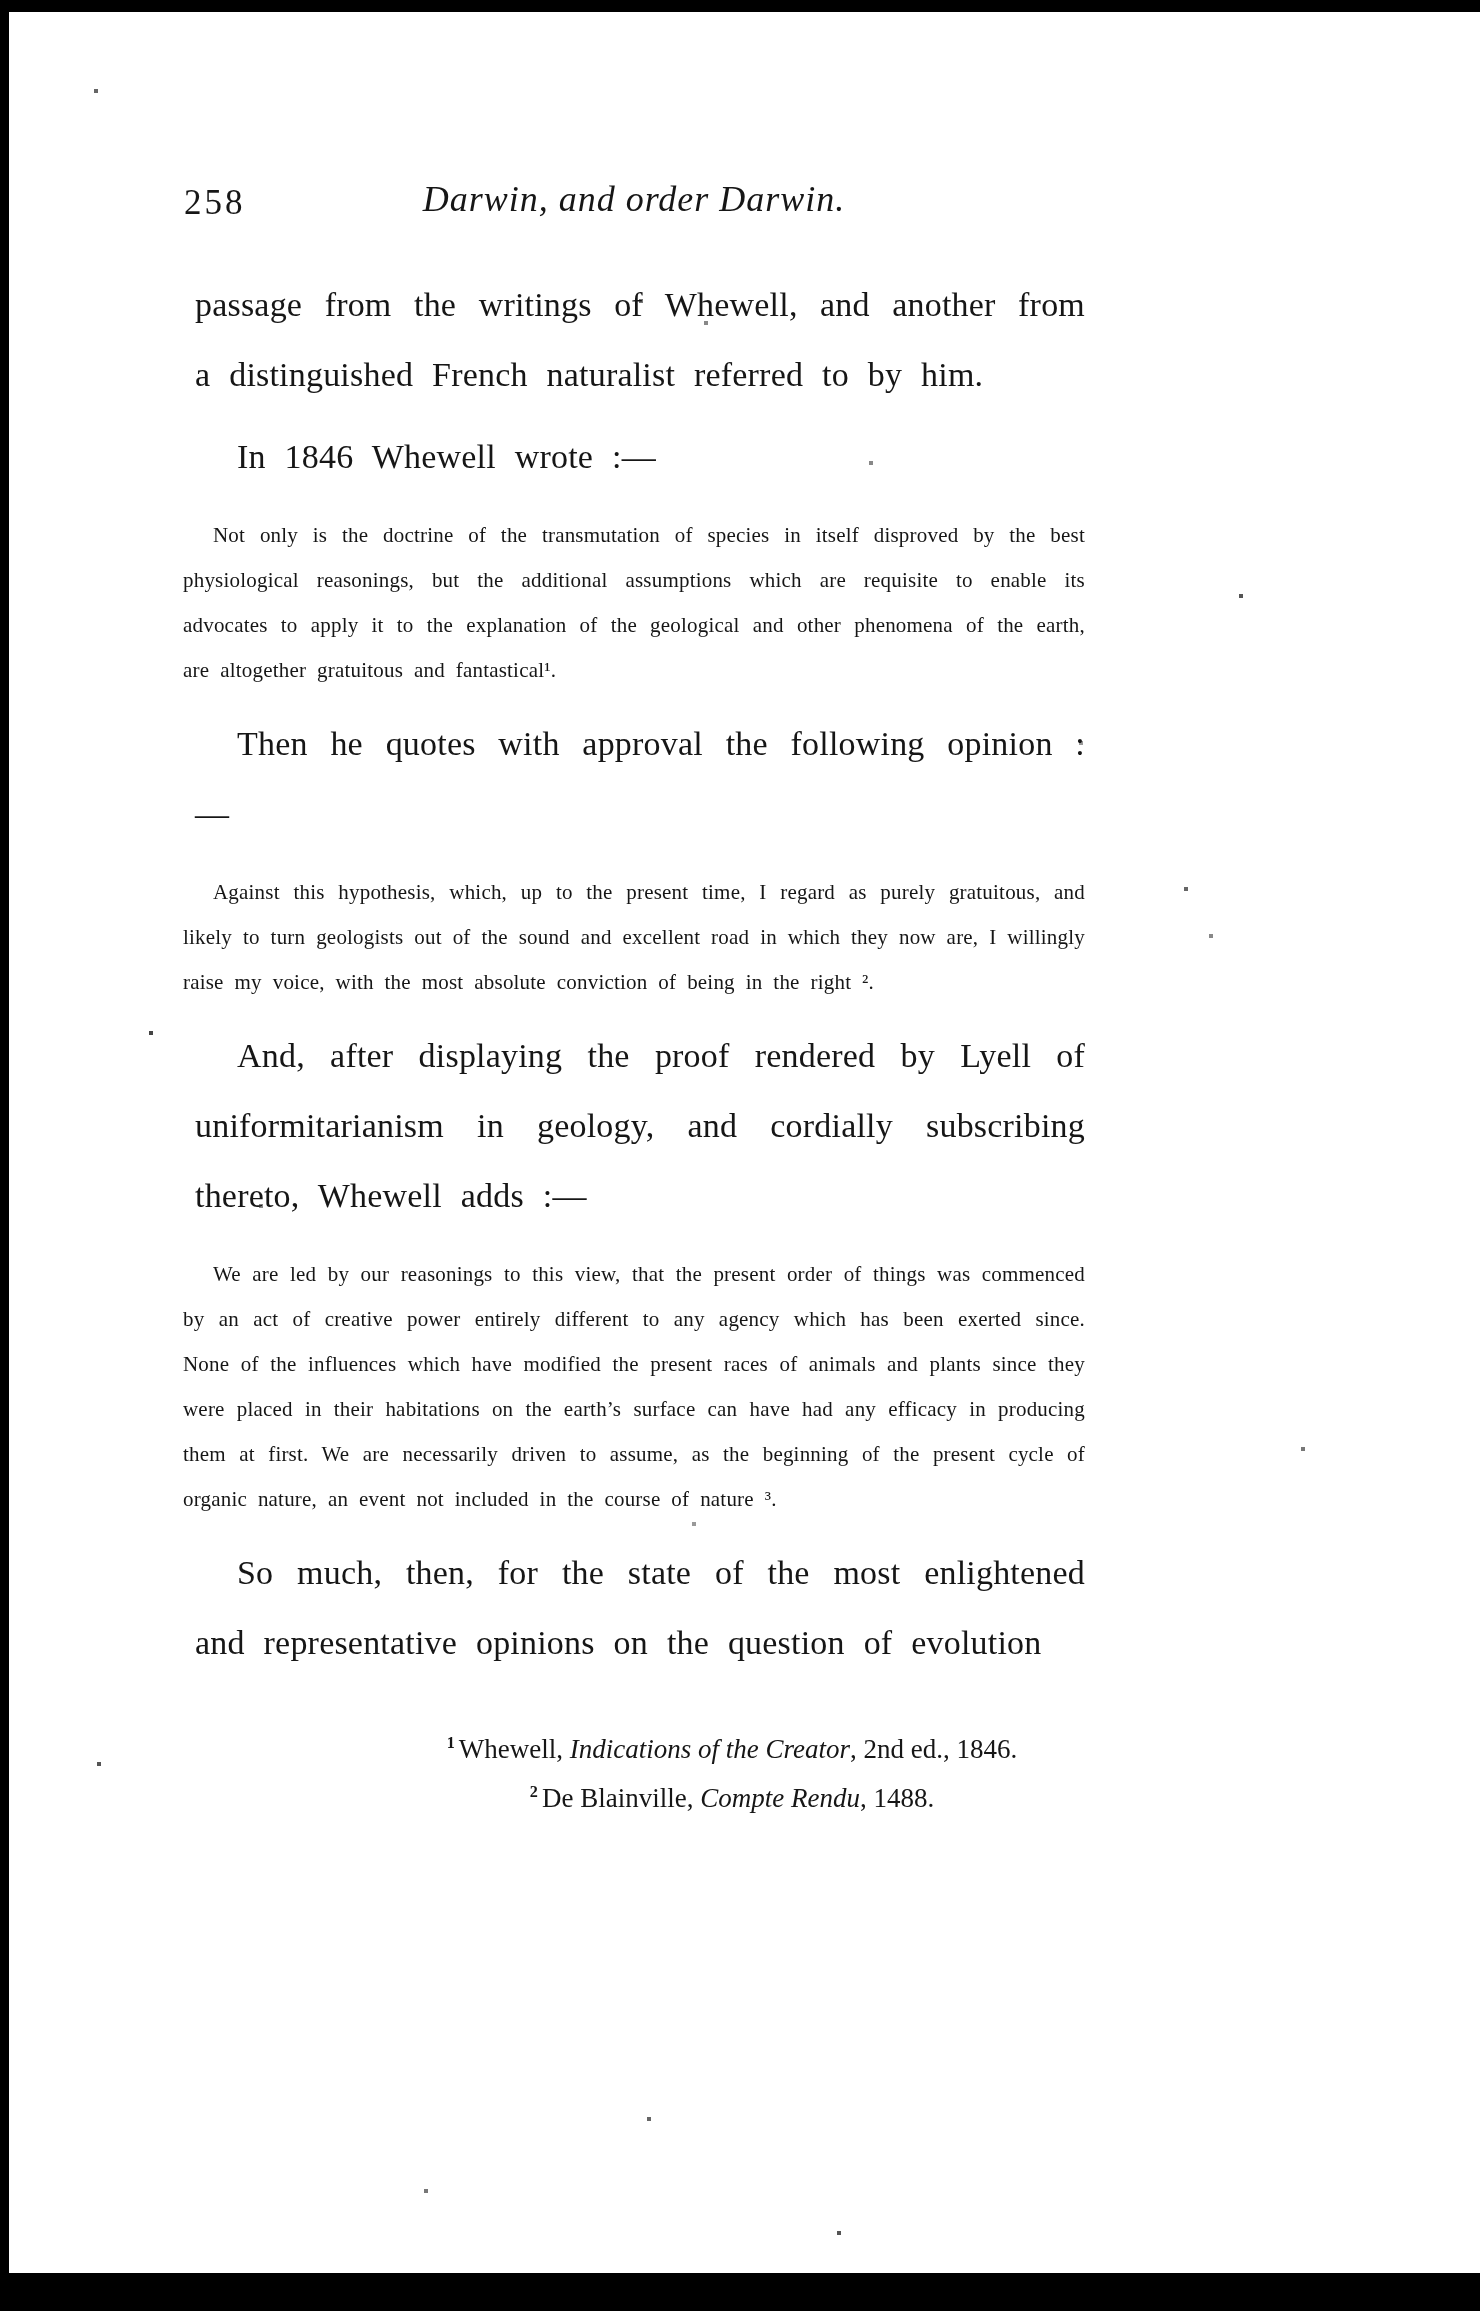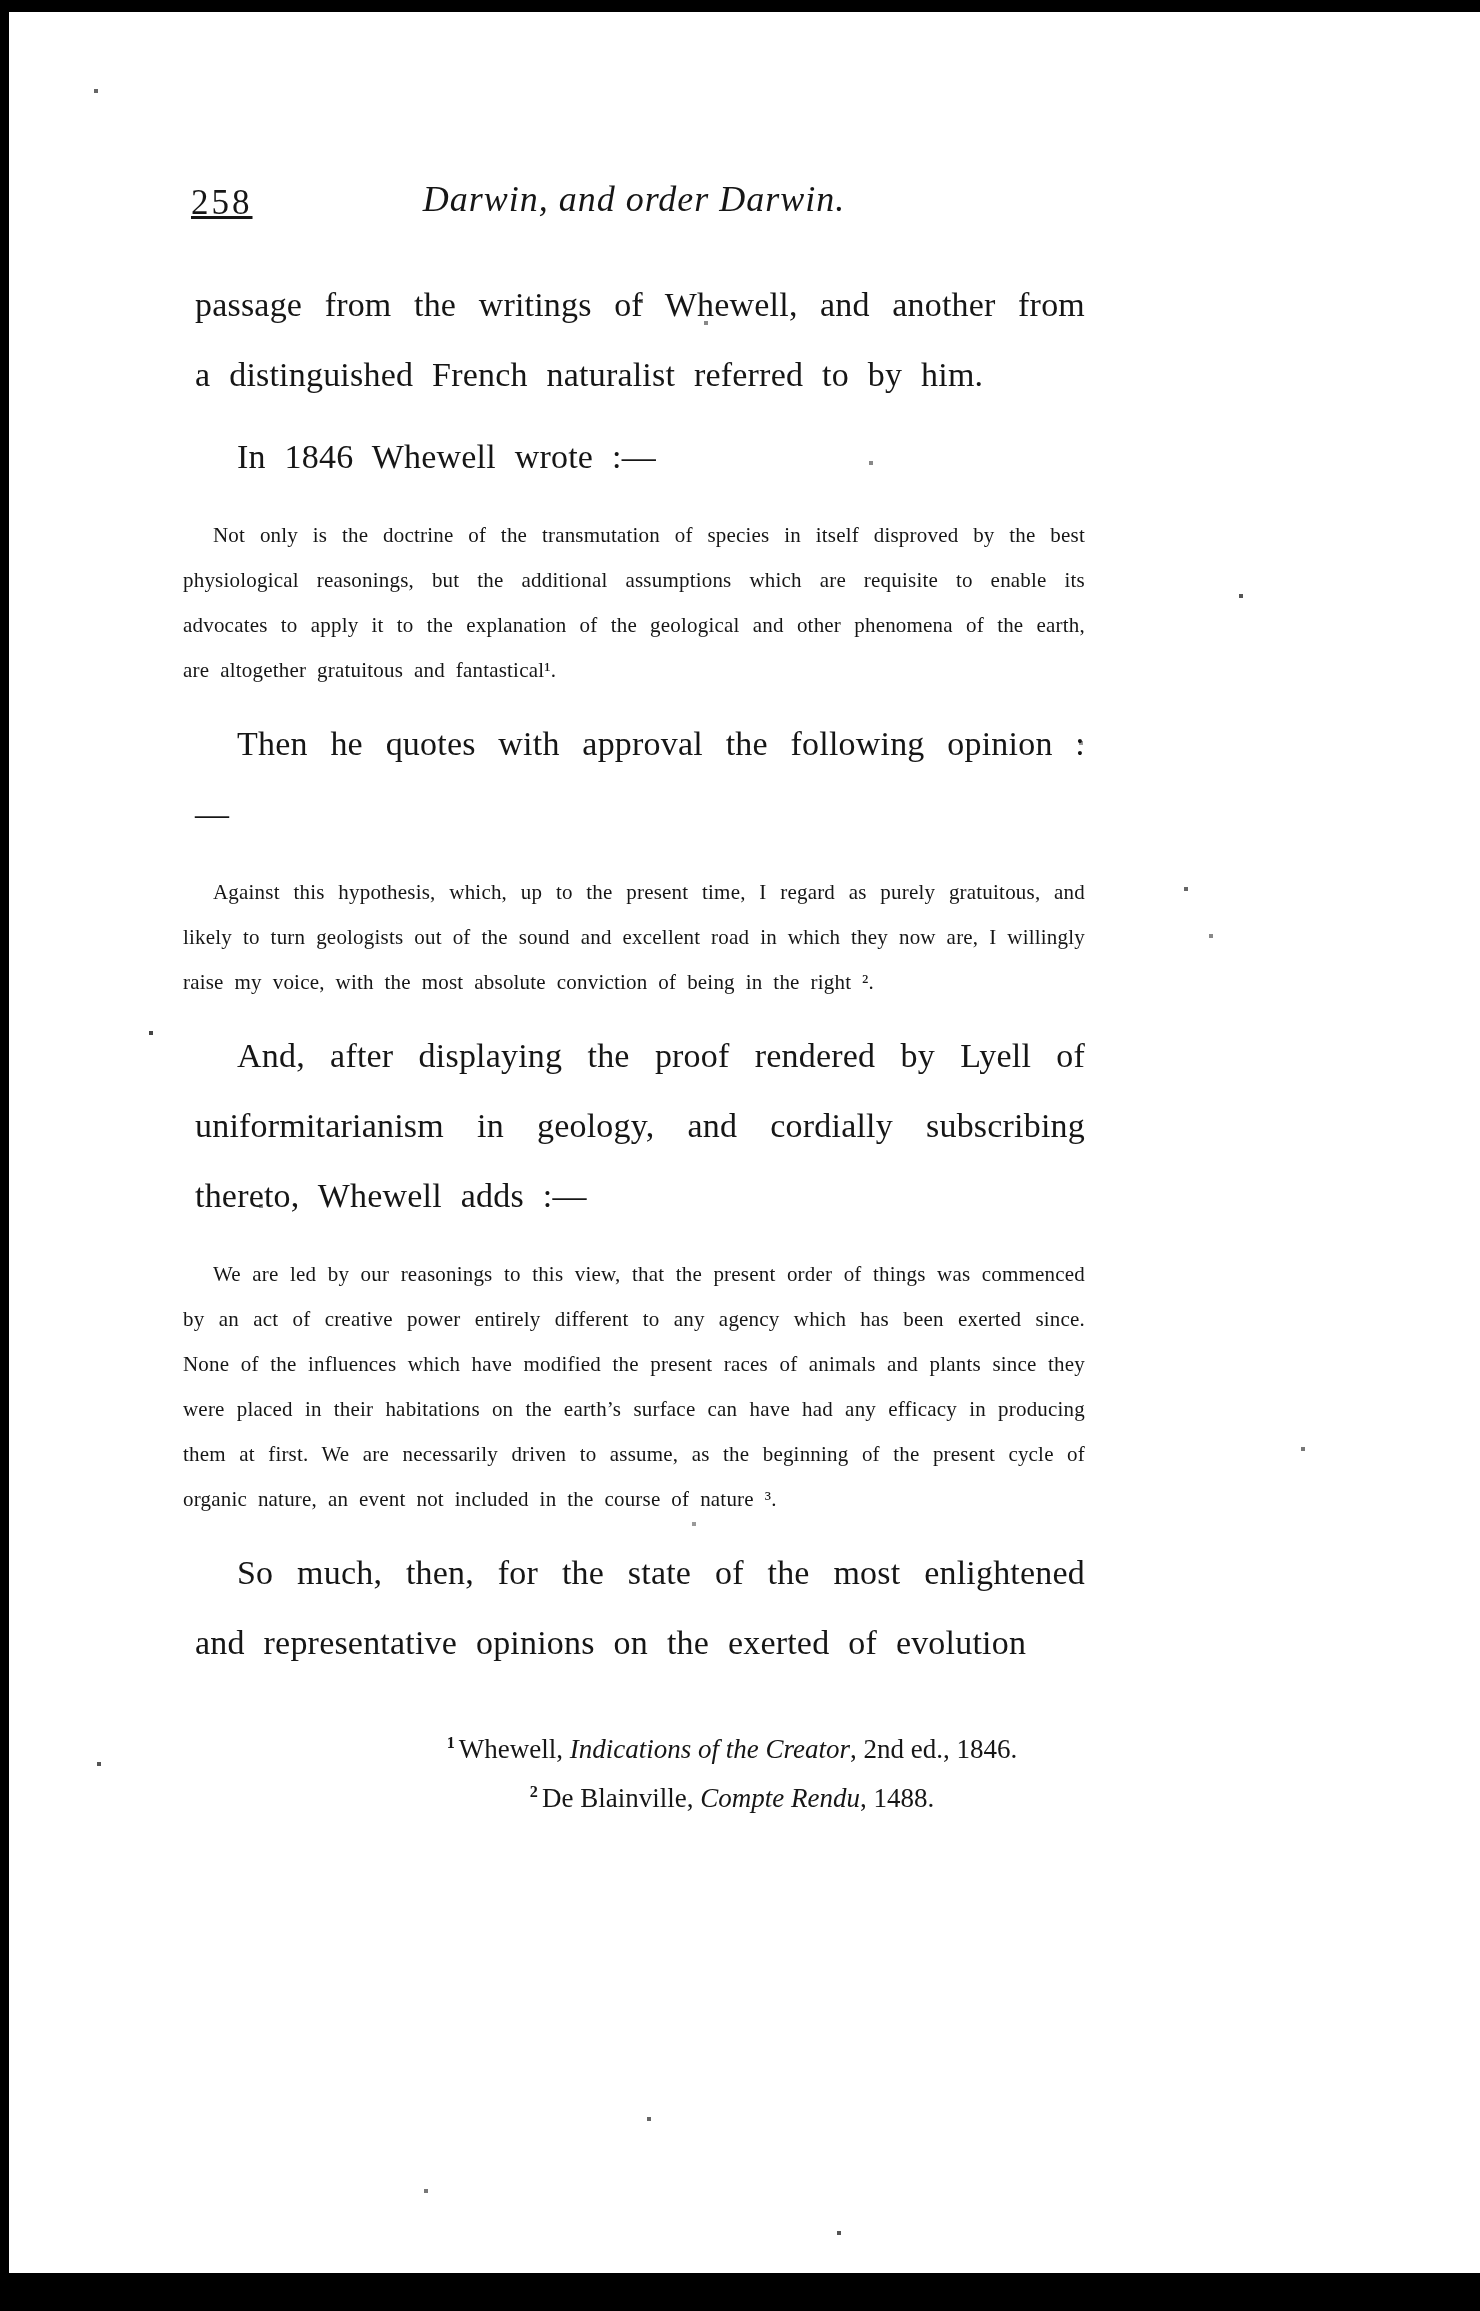--- a/index.html
+++ b/index.html
@@ -24,23 +24,22 @@
     width: 902px;
   }
 
   .running-head {
     position: relative;
     height: 54px;
     margin-bottom: 38px;
     font-size: 35px;
   }
   .page-num {
-    position: absolute; left: 8px; top: 5px;
+    position: absolute; left: 1px; top: 5px;
     letter-spacing: 3px;
-    text-decoration: underline;
   }
   .running-title {
     display: block;
     text-align: center;
     font-style: italic;
     font-size: 36px;
     letter-spacing: 1px;
   }
 
   p.body-text {
@@ -122,21 +121,21 @@
   <blockquote class="quote">Not only is the doctrine of the transmutation of species in itself disproved by the best physiological reasonings, but the additional assumptions which are requisite to enable its advocates to apply it to the explanation of the geological and other phenomena of the earth, are altogether gratuitous and fantastical¹.</blockquote>
 
   <p class="body-text indent">Then he quotes with approval the following opinion&nbsp;:—</p>
 
   <blockquote class="quote">Against this hypothesis, which, up to the present time, I regard as purely gratuitous, and likely to turn geologists out of the sound and excellent road in which they now are, I willingly raise my voice, with the most absolute conviction of being in the right&nbsp;².</blockquote>
 
   <p class="body-text indent">And, after displaying the proof rendered by Lyell of uniformitarianism in geology, and cordially subscribing thereto, Whewell adds&nbsp;:—</p>
 
   <blockquote class="quote">We are led by our reasonings to this view, that the present order of things was commenced by an act of creative power entirely different to any agency which has been exerted since. None of the influences which have modified the present races of animals and plants since they were placed in their habitations on the earth’s surface can have had any efficacy in producing them at first.  We are necessarily driven to assume, as the beginning of the present cycle of organic nature, an event not included in the course of nature&nbsp;³.</blockquote>
 
-  <p class="body-text indent space-above">So much, then, for the state of the most enlightened and representative opinions on the exerted of evolution</p>
+  <p class="body-text indent space-above">So much, then, for the state of the most enlightened and representative opinions on the question of evolution</p>
 
   <div class="footnotes">
     <div class="footnote">
       <span class="fn-marker">1</span><span>Whewell, </span><i>Indications of the Creator</i><span>, 2nd ed., 1846.</span>
     </div>
     <div class="footnote">
       <span class="fn-marker">2</span><span>De Blainville, </span><i>Compte Rendu</i><span>, 1488.</span>
     </div>
   </div>
 

